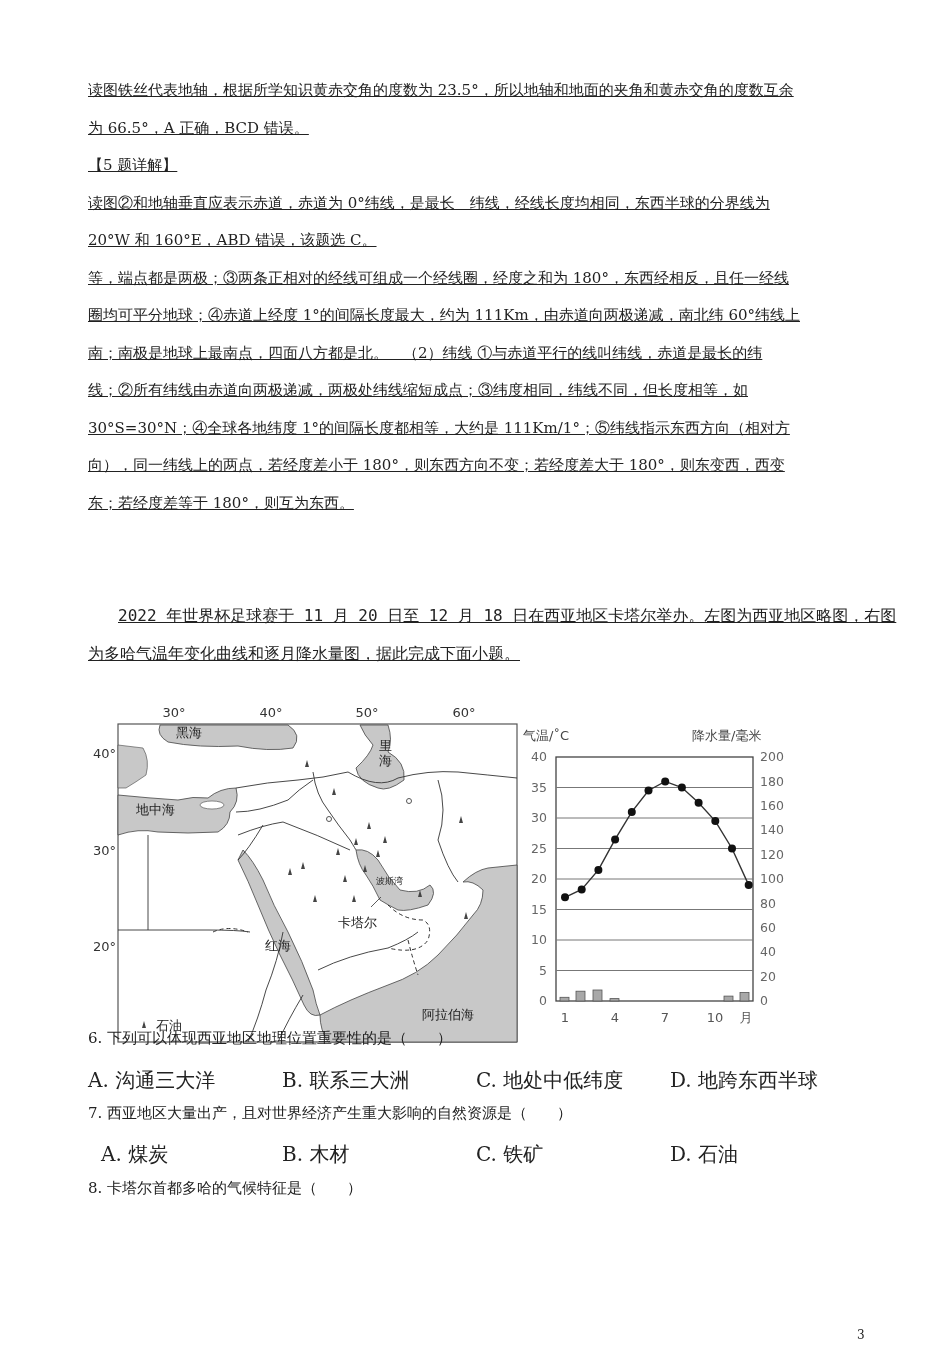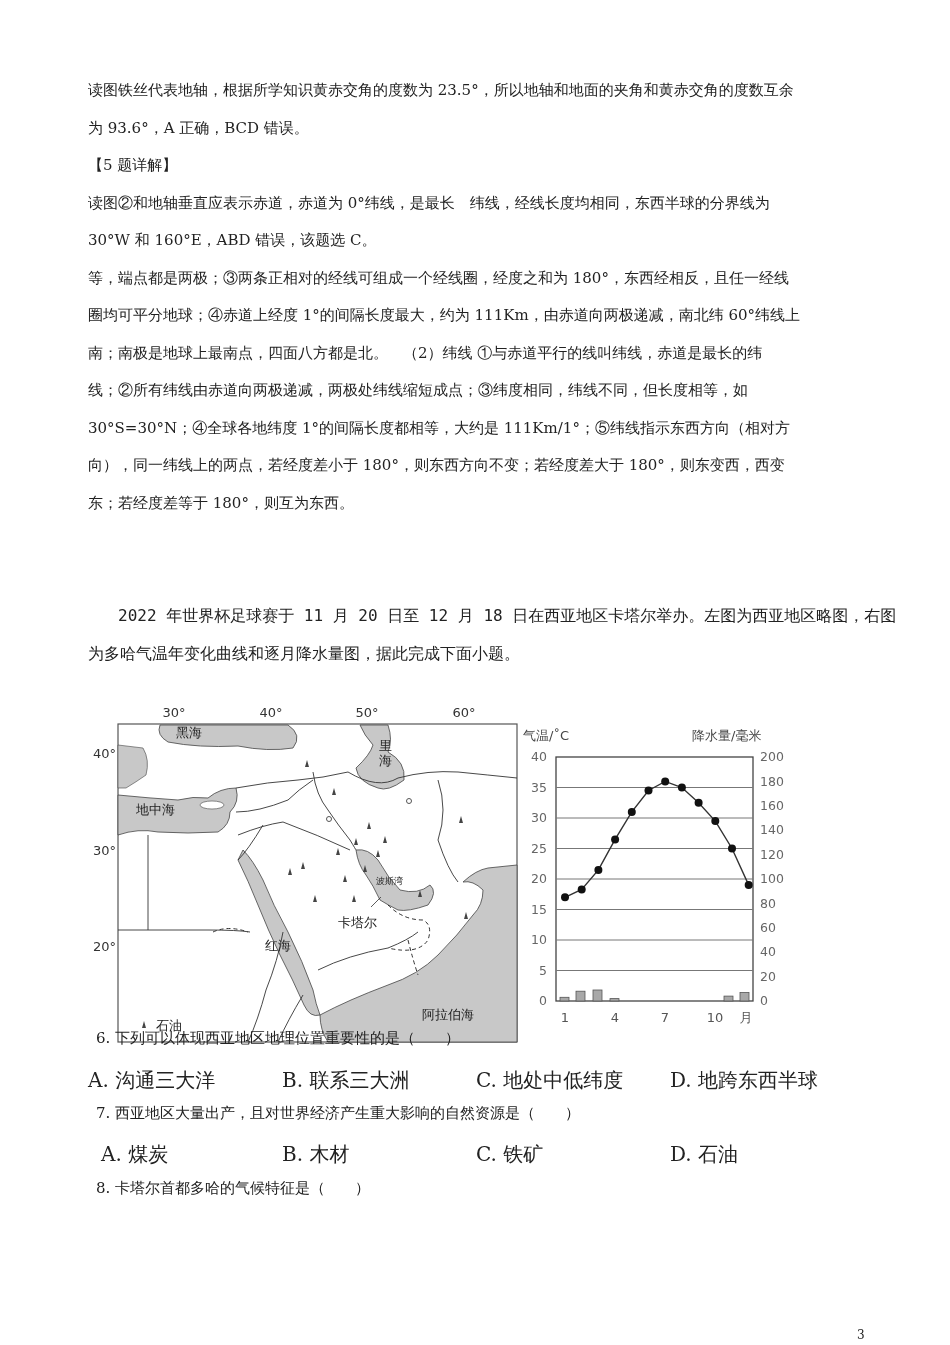--- a/index.html
+++ b/index.html
@@ -1,35 +1,35 @@
 <!DOCTYPE html>
 <html><head>
 <meta charset="utf-8">
 <style>
   html, body { margin: 0; padding: 0; background: #ffffff; }
   body { width: 950px; height: 1345px; position: relative; overflow: hidden;
          font-family: "DejaVu Serif", "Liberation Serif", serif; color: #222; }
-  .para { position: absolute; left: 88px; width: 780px; font-size: 15px; line-height: 37.5px; margin: 0; }
+  .para { position: absolute; left: 88px; width: 780px; font-size: 15px; line-height: 37.5px; margin: 0; text-decoration: underline; }
   .line { display: block; white-space: nowrap; height: 37.5px; }
   .indent { padding-left: 30px; }
-  .qrow { position: absolute; left: 88px; font-size: 15px; white-space: nowrap; margin-left: 8px; }
+  .qrow { position: absolute; left: 88px; font-size: 15px; white-space: nowrap; }
   .opt { position: absolute; font-size: 20px; white-space: nowrap; }
   .pagenum { position: absolute; left: 857px; top: 1328px; font-size: 12px; }
   .fig { position: absolute; }
   svg text { font-family: "DejaVu Sans", "Liberation Sans", sans-serif; }
 </style>
 </head>
 <body>
 
 <div class="para" style="top:72px;">
   <span class="line">读图铁丝代表地轴，根据所学知识黄赤交角的度数为 23.5°，所以地轴和地面的夹角和黄赤交角的度数互余</span>
-  <span class="line">为 93.6°，A 正确，BCD 错误。</span>
+  <span class="line">为 66.5°，A 正确，BCD 错误。</span>
   <span class="line">【5 题详解】</span>
   <span class="line">读图②和地轴垂直应表示赤道，赤道为 0°纬线，是最长　纬线，经线长度均相同，东西半球的分界线为</span>
-  <span class="line">30°W 和 160°E，ABD 错误，该题选 C。</span>
+  <span class="line">20°W 和 160°E，ABD 错误，该题选 C。</span>
   <span class="line">等，端点都是两极；③两条正相对的经线可组成一个经线圈，经度之和为 180°，东西经相反，且任一经线</span>
   <span class="line">圈均可平分地球；④赤道上经度 1°的间隔长度最大，约为 111Km，由赤道向两极递减，南北纬 60°纬线上</span>
   <span class="line">南；南极是地球上最南点，四面八方都是北。　（2）纬线 ①与赤道平行的线叫纬线，赤道是最长的纬</span>
   <span class="line">线；②所有纬线由赤道向两极递减，两极处纬线缩短成点；③纬度相同，纬线不同，但长度相等，如</span>
   <span class="line">30°S=30°N；④全球各地纬度 1°的间隔长度都相等，大约是 111Km/1°；⑤纬线指示东西方向（相对方</span>
   <span class="line">向），同一纬线上的两点，若经度差小于 180°，则东西方向不变；若经度差大于 180°，则东变西，西变</span>
   <span class="line">东；若经度差等于 180°，则互为东西。</span>
 </div>
 
 <div class="para" style="top:597px; font-family: 'DejaVu Sans Mono','Liberation Mono',monospace; font-size:16px;">

